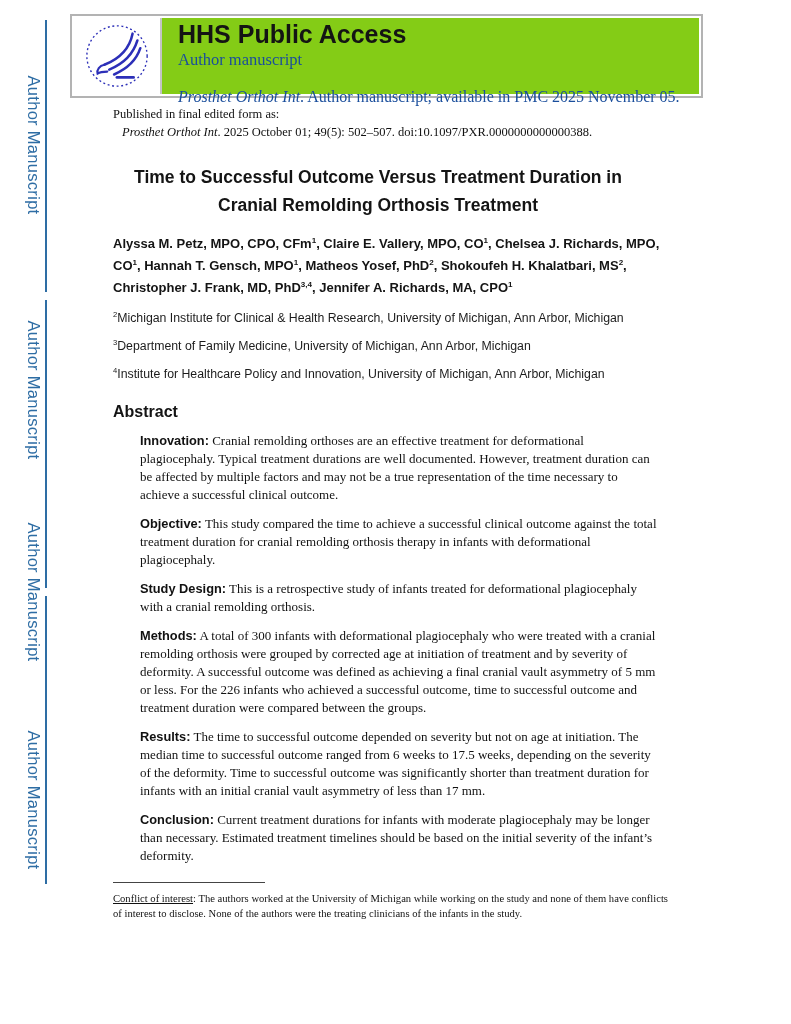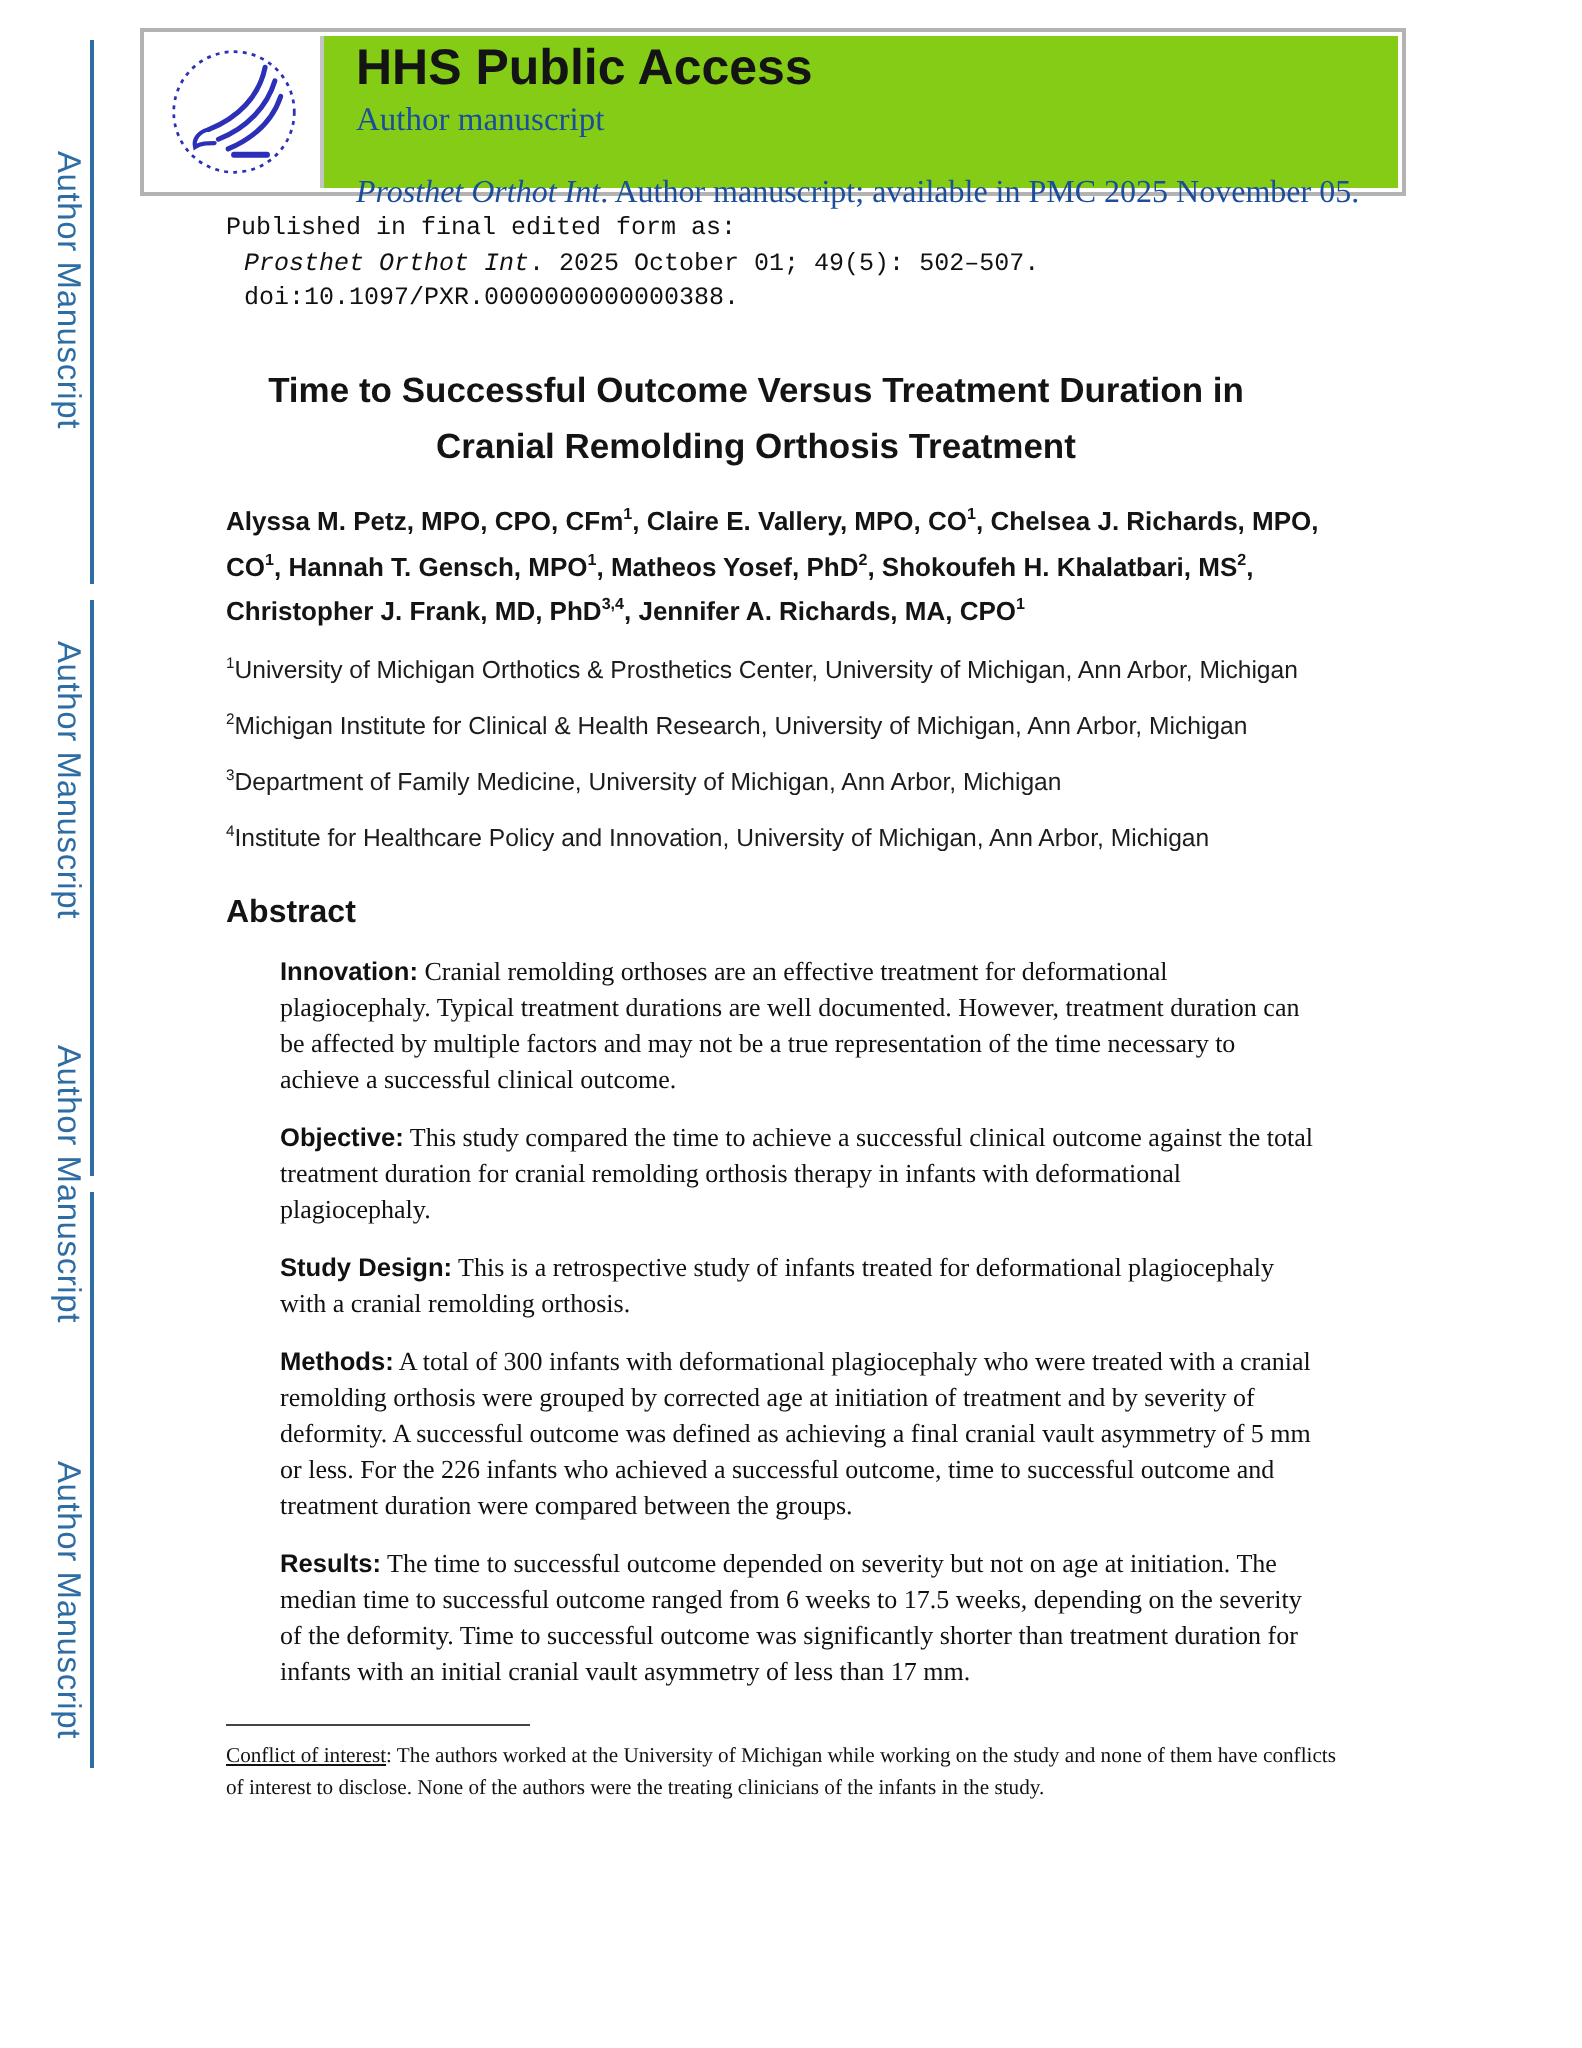--- a/index.html
+++ b/index.html
@@ -51,21 +51,21 @@
     font-family: "Liberation Sans", sans-serif;
     font-size: 25px; font-weight: bold; color: #141414;
     line-height: 1.1; margin: 0;
   }
   .hhs-sub {
     font-size: 16.5px; color: #1a4e9c; line-height: 1.2; margin-top: 1px;
   }
   .hhs-cite { font-size: 16px; color: #1a4e9c; line-height: 1.25; margin-top: 18px; }
 
   
-  .pub-block { margin: 8px 0 0 43px; font-size: 12.5px; line-height: 1.4; color: #111; font-family: Liberation Mono, monospace; }
+  .pub-block { margin: 8px 0 0 43px; font-size: 12.5px; line-height: 1.4; color: #111; }
   .pub-cite { margin-left: 9px; }
 
   
   .art-title {
     margin: 22px 0 0 43px; max-width: 530px;
     font-family: "Liberation Sans", sans-serif;
     font-size: 17.5px; font-weight: bold; color: #141414;
     line-height: 1.62;
     text-align: center;
   }
@@ -144,31 +144,31 @@
 
   <div class="pub-block">
     <div>Published in final edited form as:</div>
     <div class="pub-cite"><span class="it">Prosthet Orthot Int</span><span>. 2025 October 01; 49(5): 502–507. doi:10.1097/PXR.0000000000000388.</span></div>
   </div>
 
   <div class="art-title">Time to Successful Outcome Versus Treatment Duration in Cranial Remolding Orthosis Treatment</div>
 
   <div class="authors"><span>Alyssa M. Petz, MPO, CPO, CFm</span><sup>1</sup><span>, Claire E. Vallery, MPO, CO</span><sup>1</sup><span>, Chelsea J. Richards, MPO, CO</span><sup>1</sup><span>, Hannah T. Gensch, MPO</span><sup>1</sup><span>, Matheos Yosef, PhD</span><sup>2</sup><span>, Shokoufeh H. Khalatbari, MS</span><sup>2</sup><span>, Christopher J. Frank, MD, PhD</span><sup>3,4</sup><span>, Jennifer A. Richards, MA, CPO</span><sup>1</sup></div>
 
-  <div class="affil"><sup>1</sup><span>University of Michigan Orthotics &amp; Prosthetics Center, University of Michigan, Ann Arbor, Michigan</span></div>
   <div class="affil"><sup>2</sup><span>Michigan Institute for Clinical &amp; Health Research, University of Michigan, Ann Arbor, Michigan</span></div>
   <div class="affil"><sup>3</sup><span>Department of Family Medicine, University of Michigan, Ann Arbor, Michigan</span></div>
   <div class="affil"><sup>4</sup><span>Institute for Healthcare Policy and Innovation, University of Michigan, Ann Arbor, Michigan</span></div>
 
   <div class="abs-heading">Abstract</div>
 
   <p class="abs-para"><span class="abs-label">Innovation:</span> <span>Cranial remolding orthoses are an effective treatment for deformational plagiocephaly. Typical treatment durations are well documented. However, treatment duration can be affected by multiple factors and may not be a true representation of the time necessary to achieve a successful clinical outcome.</span></p>
   <p class="abs-para"><span class="abs-label">Objective:</span> <span>This study compared the time to achieve a successful clinical outcome against the total treatment duration for cranial remolding orthosis therapy in infants with deformational plagiocephaly.</span></p>
   <p class="abs-para"><span class="abs-label">Study Design:</span> <span>This is a retrospective study of infants treated for deformational plagiocephaly with a cranial remolding orthosis.</span></p>
   <p class="abs-para"><span class="abs-label">Methods:</span> <span>A total of 300 infants with deformational plagiocephaly who were treated with a cranial remolding orthosis were grouped by corrected age at initiation of treatment and by severity of deformity. A successful outcome was defined as achieving a final cranial vault asymmetry of 5 mm or less. For the 226 infants who achieved a successful outcome, time to successful outcome and treatment duration were compared between the groups.</span></p>
   <p class="abs-para"><span class="abs-label">Results:</span> <span>The time to successful outcome depended on severity but not on age at initiation. The median time to successful outcome ranged from 6 weeks to 17.5 weeks, depending on the severity of the deformity. Time to successful outcome was significantly shorter than treatment duration for infants with an initial cranial vault asymmetry of less than 17 mm.</span></p>
+  <p class="abs-para"><span class="abs-label">Conclusion:</span> <span>Current treatment durations for infants with moderate plagiocephaly may be longer than necessary. Estimated treatment timelines should be based on the initial severity of the infant’s deformity.</span></p>
 
   <div class="foot-rule"></div>
   <div class="footnote">
     <span class="underline">Conflict of interest</span><span>: The authors worked at the University of Michigan while working on the study and none of them have conflicts of interest to disclose. None of the authors were the treating clinicians of the infants in the study.</span>
   </div>
 
 </div>
 
 </body></html>

